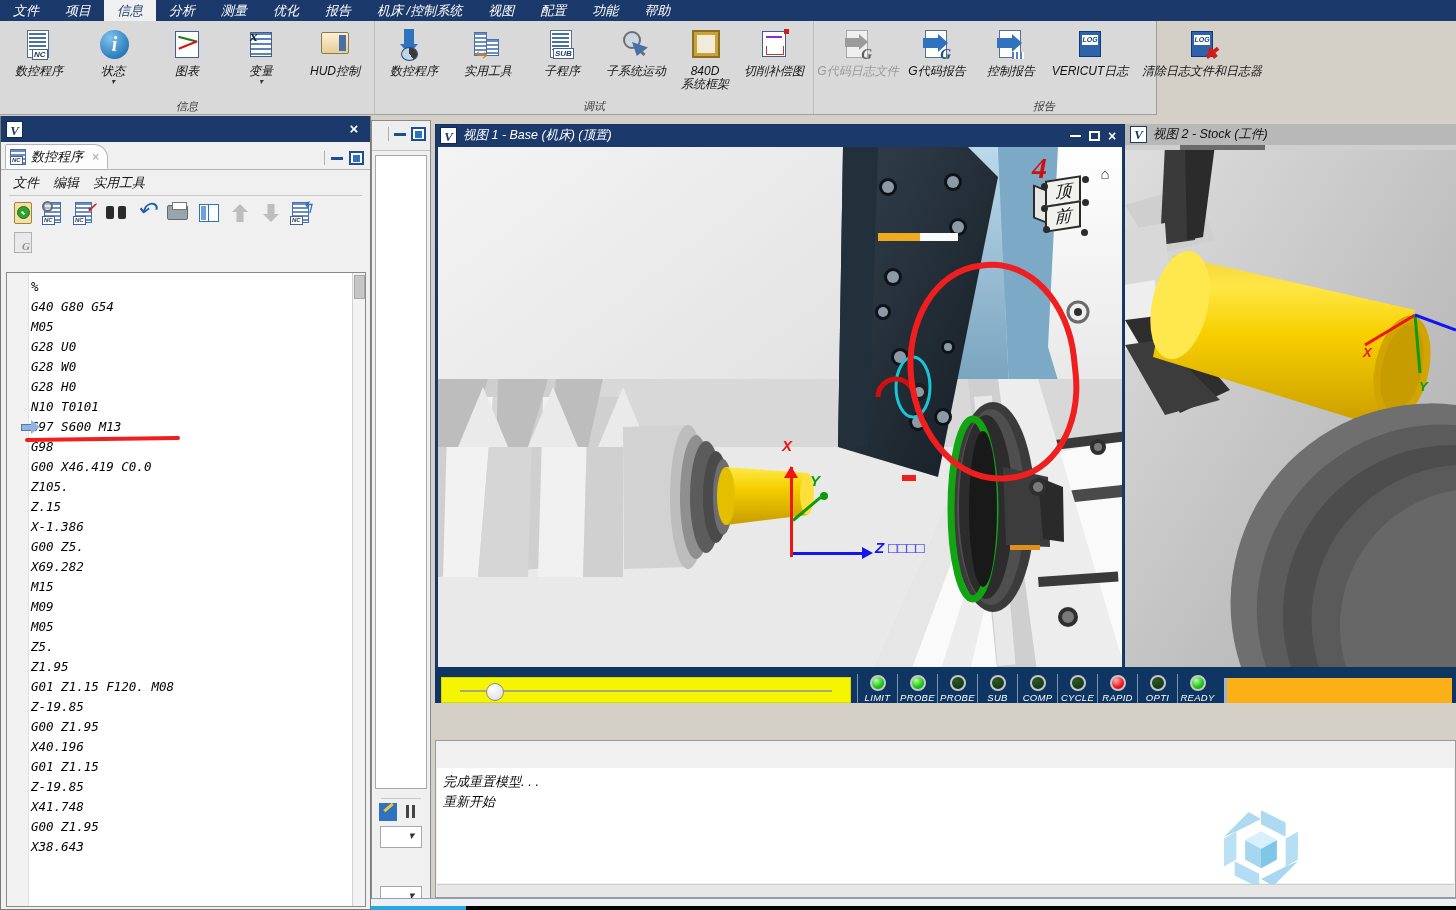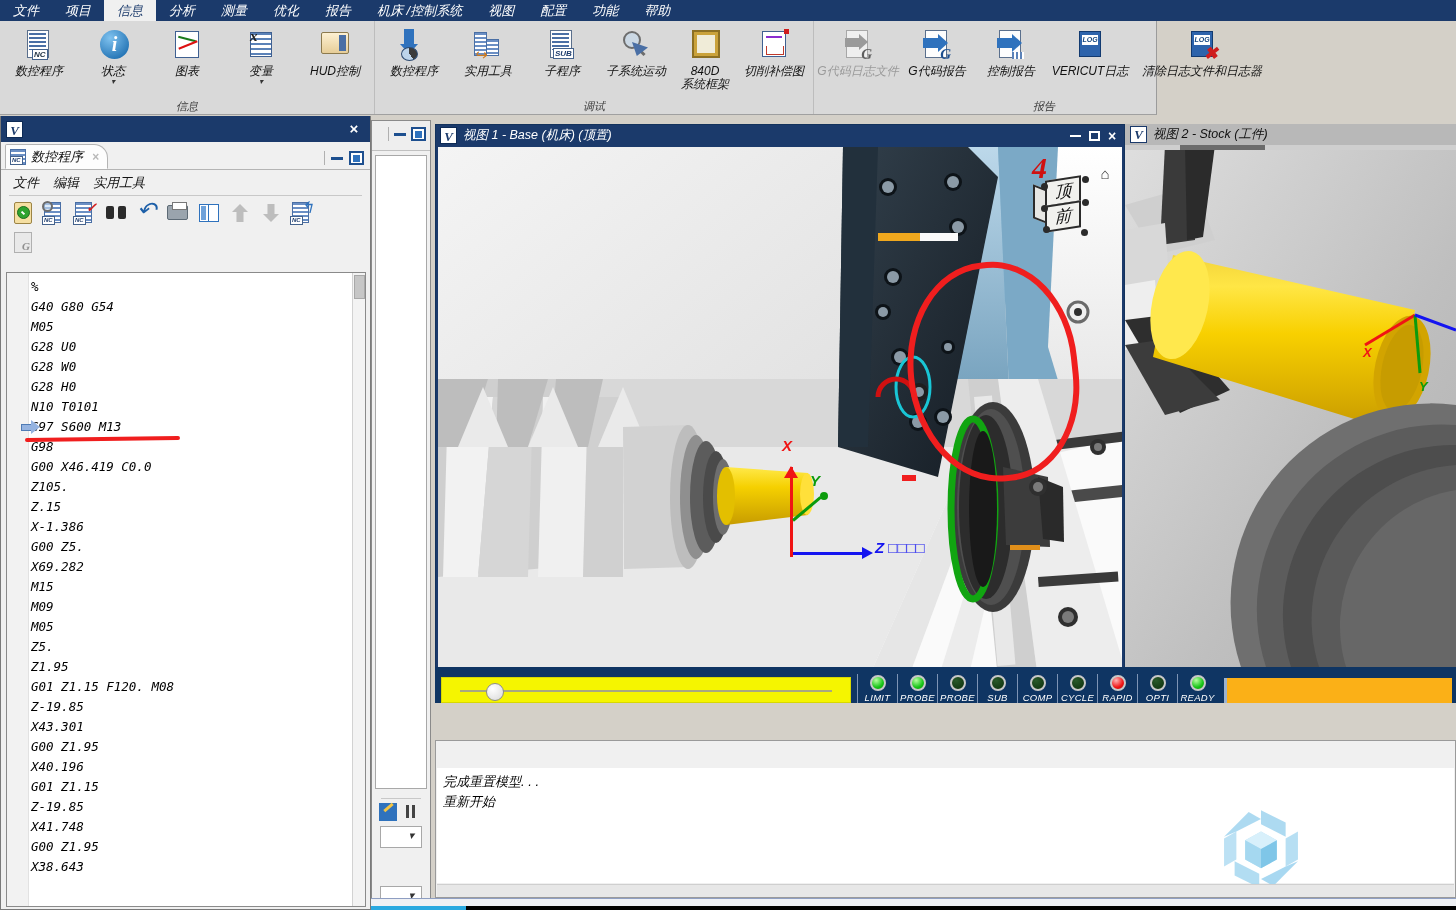--- a/index.html
+++ b/index.html
@@ -631,21 +631,20 @@
           <div class="codeline">X-1.386</div>
           <div class="codeline">G00 Z5.</div>
           <div class="codeline">X69.282</div>
           <div class="codeline">M15</div>
           <div class="codeline">M09</div>
           <div class="codeline">M05</div>
           <div class="codeline">Z5.</div>
           <div class="codeline">Z1.95</div>
           <div class="codeline">G01 Z1.15 F120. M08</div>
           <div class="codeline">Z-19.85</div>
-          <div class="codeline">X43.301</div>
           <div class="codeline">G00 Z1.95</div>
           <div class="codeline">X40.196</div>
           <div class="codeline">G01 Z1.15</div>
           <div class="codeline">Z-19.85</div>
           <div class="codeline">X41.748</div>
           <div class="codeline">G00 Z1.95</div>
           <div class="codeline">X38.643</div>
         </div>
       <div class="nccode-sb">
         <div class="thumb"></div>

